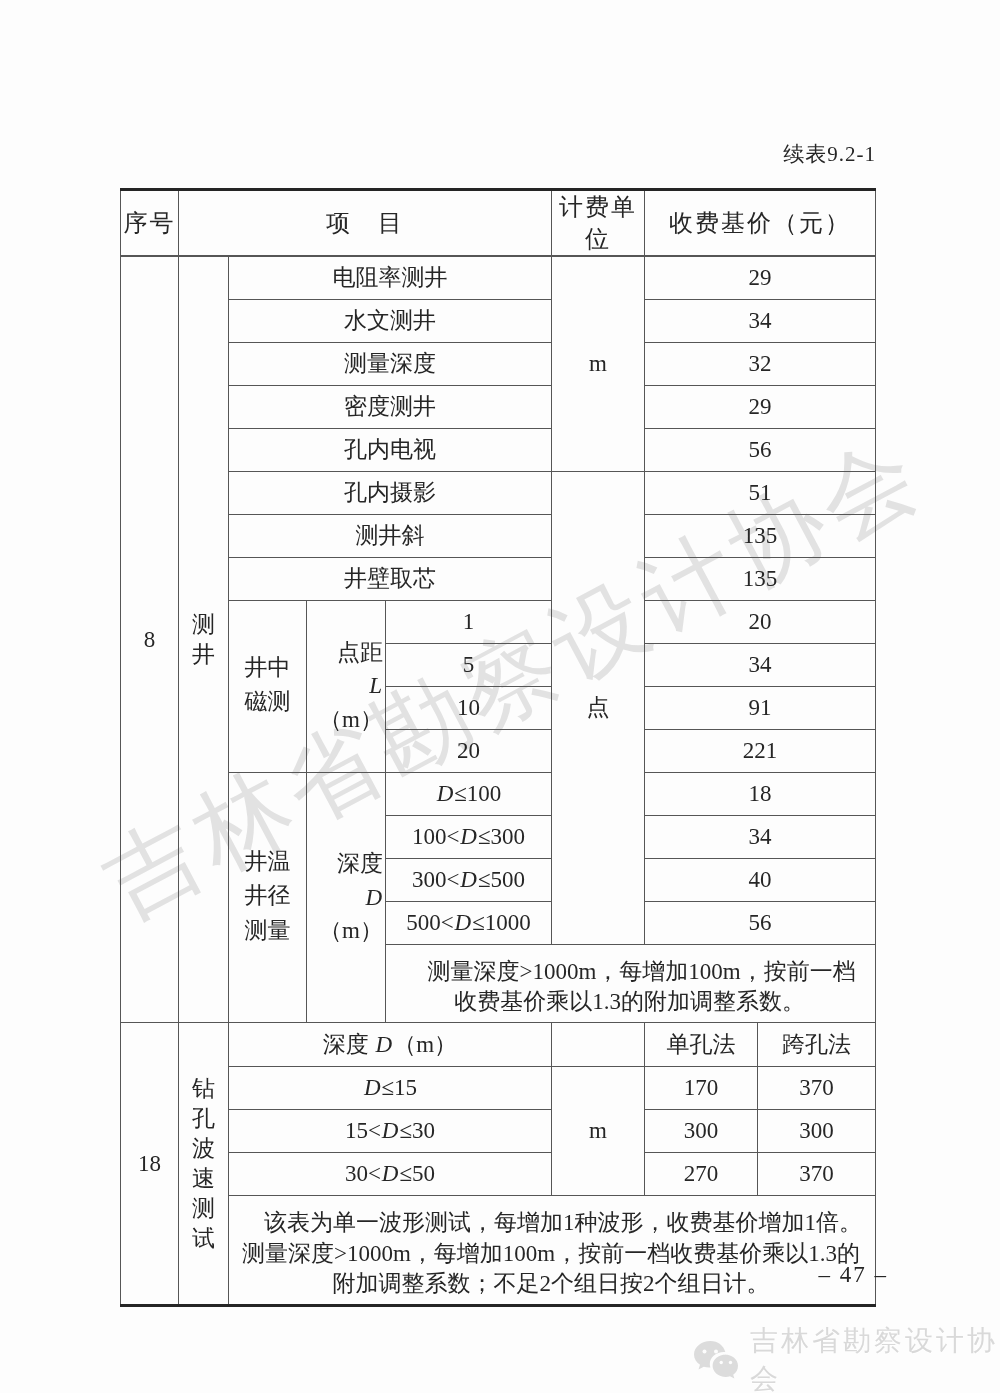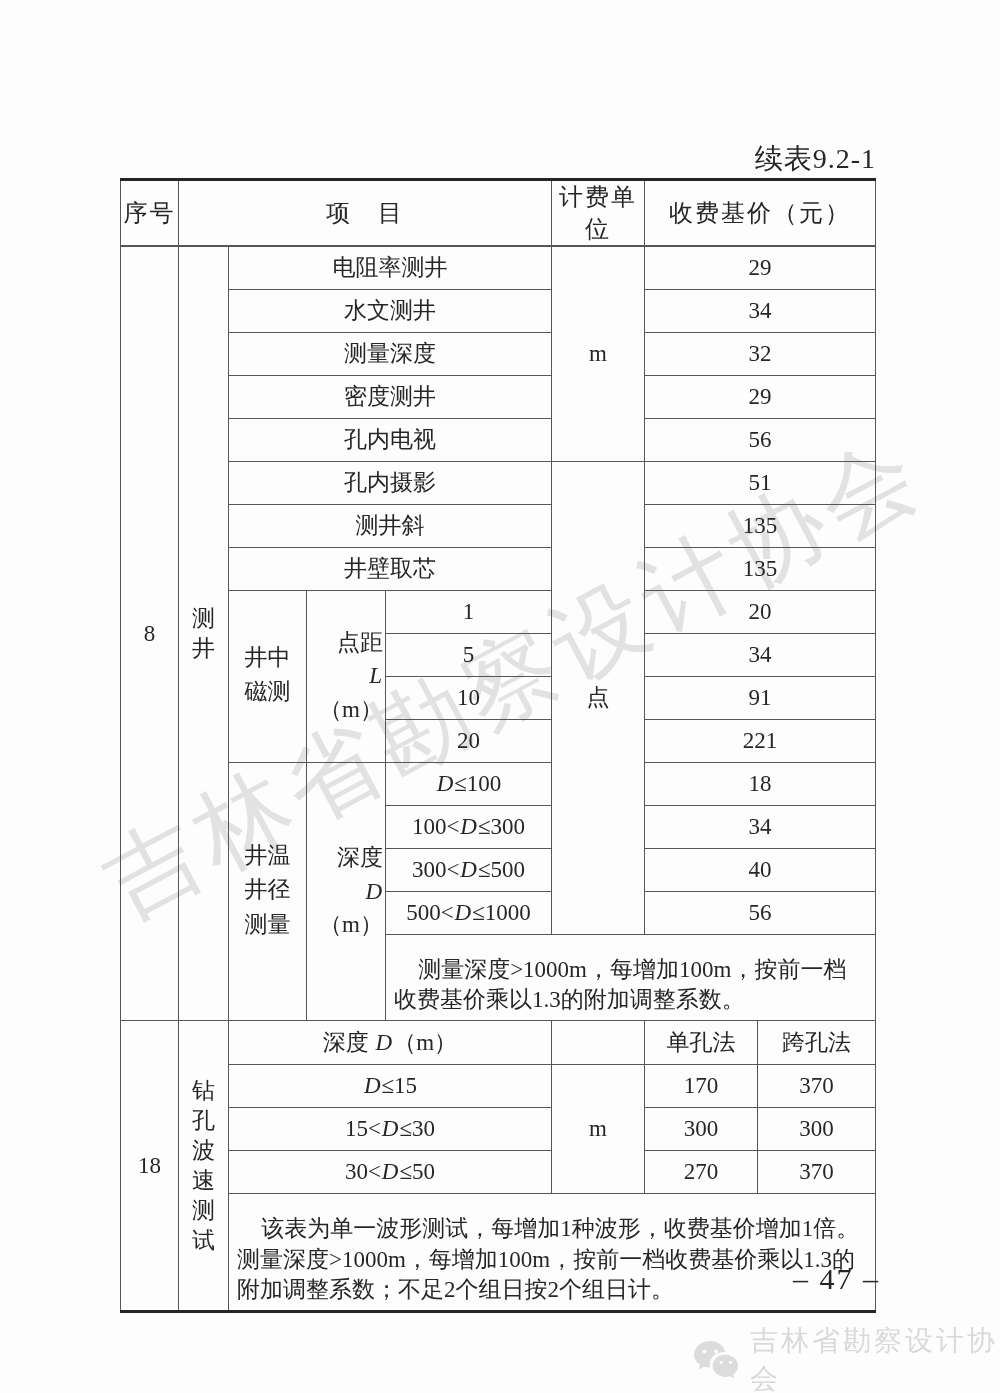--- a/index.html
+++ b/index.html
@@ -6,56 +6,56 @@
   body {
     position:relative;
     width:1000px; height:1393px;
     background:#fdfdfd;
     font-family:"Liberation Serif","DejaVu Serif",serif;
     color:#262626;
     overflow:hidden;
   }
   .doc-title {
     position:absolute; top:140px; right:124px;
-    font-size:28px; letter-spacing:1px;
+    font-size:21px; letter-spacing:1px;
   }
   .watermark {
     position:absolute; left:112px; top:844px;
     font-size:94px; letter-spacing:7px; line-height:1;
     white-space:nowrap;
     color:rgba(90,90,90,0.16);
     transform:rotate(-28deg);
     transform-origin:0 50%;
     pointer-events:none;
     font-family:"Liberation Serif","DejaVu Serif",serif;
   }
   table.fee-table {
-    position:absolute; left:120px; top:178px;
+    position:absolute; left:120px; top:188px;
     width:755px;
     border-collapse:collapse; table-layout:fixed;
     text-align:center; font-size:23px;
     border:1px solid #565656;
     border-top:3px solid #252525;
     border-bottom:3px solid #252525;
   }
   td { border:1px solid #565656; padding:0 2px; vertical-align:middle; }
   tr.hdr { height:46px; }
   tr.hdr td { border-bottom-width:2px; font-size:24px; letter-spacing:2px; }
   tr.r { height:43px; }
   tr.note17-row { height:60px; }
   tr.note18-row { height:92px; }
   .vtext { display:inline-block; width:26px; word-break:break-all; line-height:1.3; letter-spacing:0; margin:10px auto; }
   .w2 { display:inline-block; width:52px; word-break:break-all; line-height:1.5;font-family:Liberation Mono, monospace; }
   .sub2 div { line-height:1.45;text-align:right; }
   .var { font-style:italic; font-family:"Liberation Serif",serif; padding:0 1px; }
-  td.note-cell { text-align:left; padding:20px 10px 5px 8px; line-height:1.32;margin-top:24px; }
+  td.note-cell { text-align:center; padding:12px 10px 5px 8px; line-height:1.32;margin-top:24px; }
   .note-p { text-indent:1.05em; margin:0; }
   .pagenum {
-    position:absolute; top:1262px; right:120px;
-    font-size:30px; letter-spacing:2px;margin-left:40px;
+    position:absolute; top:1262px; right:112px;
+    font-size:23px; letter-spacing:2px;margin-left:40px;
   }
   .footer {
     position:absolute; left:692px; top:1322px;
     display:flex; align-items:center; gap:8px;
   }
   .footer-text {
     font-size:28px; letter-spacing:3px;
     color:#d9d9d9;
     font-family:"Liberation Sans","DejaVu Sans",sans-serif;
     text-shadow:0 1px 0 #ffffff;

